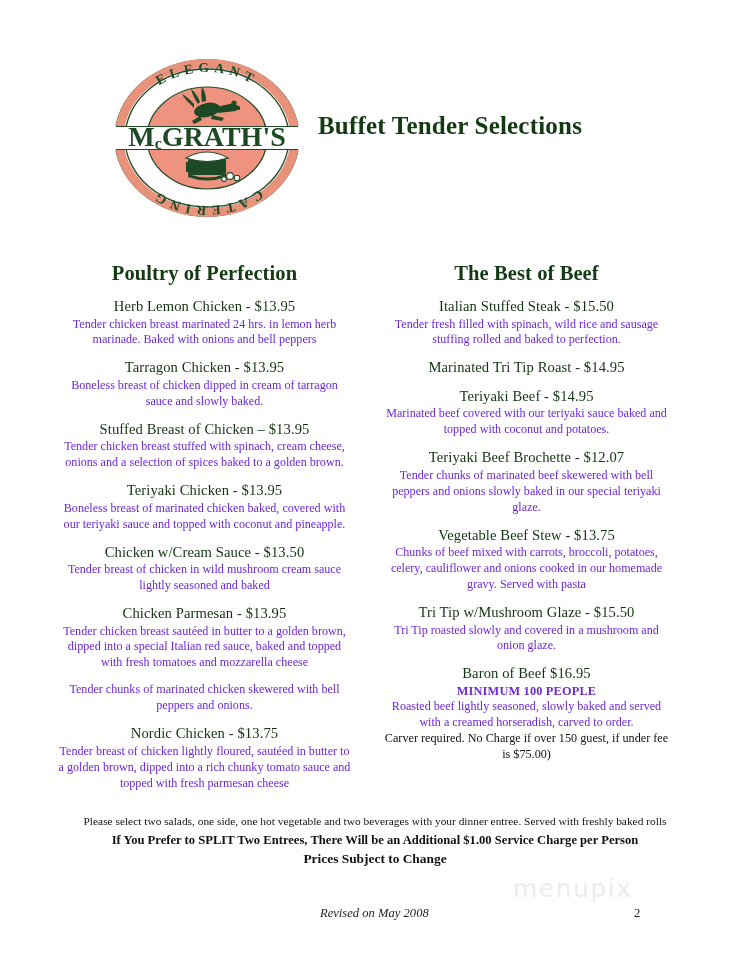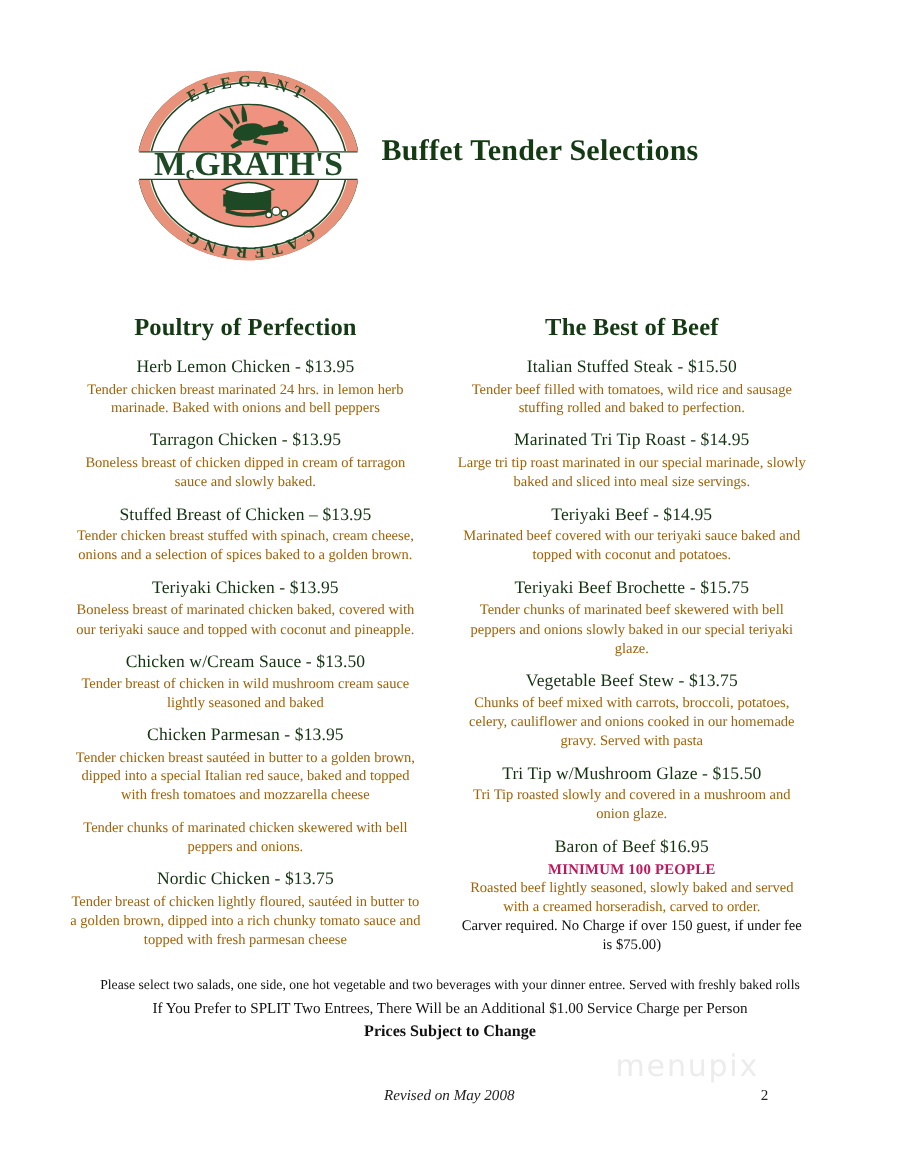--- a/index.html
+++ b/index.html
@@ -79,28 +79,28 @@
     font-size: 14.6px;
     font-weight: normal;
     color: #12330f;
     line-height: 1.2;
     margin-bottom: 1px;
     letter-spacing: 0.1px;
   }
   .item-sub {
     font-size: 12.3px;
     font-weight: bold;
-    color: #be185d;
+    color: #6d28d9;
     letter-spacing: 0.2px;
     line-height: 1.25;
   }
   .item-desc {
     font-size: 12.1px;
     line-height: 1.32;
-    color: #a16207;
+    color: #6d28d9;
     padding: 0 2px;
   }
   .item-note {
     font-size: 12.2px;
     font-weight: normal;
     color: #111111;
     line-height: 1.3;
     padding: 0 2px;
   }
 
@@ -113,21 +113,21 @@
     text-align: center;
   }
   .note-plain {
     font-size: 11.4px;
     line-height: 1.3;
     color: #111111;
     margin: 0 58px;
   }
   .note-bold {
     font-size: 12.6px;
-    font-weight: normal;
+    font-weight: bold;
     color: #111111;
     line-height: 1.35;
     margin: 3px 26px 0 26px;
   }
   .note-bold2 {
     font-size: 13.4px;
     font-weight: bold;
     color: #111111;
     line-height: 1.3;
     margin-top: 1px;
@@ -272,35 +272,34 @@
         <div class="item-name">Nordic Chicken - $13.75</div>
         <div class="item-desc">Tender breast of chicken lightly floured, sautéed in butter to a golden brown, dipped into a rich chunky tomato sauce and topped with fresh parmesan cheese</div>
       </div>
     </div>
 
     <div class="column">
       <div class="col-heading">The Best of Beef</div>
 
       <div class="item">
         <div class="item-name">Italian Stuffed Steak - $15.50</div>
-        <div class="item-desc">Tender beef filled  with tomatoes, wild rice and sausage stuffing rolled and baked to perfection.</div>
+        <div class="item-desc">Tender fresh filled  with spinach, wild rice and sausage stuffing rolled and baked to perfection.</div>
       </div>
 
       <div class="item">
         <div class="item-name">Marinated Tri Tip Roast - $14.95</div>
-        <div class="item-desc">Large  tri tip roast marinated in our special marinade, slowly baked and sliced into meal size servings.</div>
       </div>
 
       <div class="item">
         <div class="item-name">Teriyaki Beef - $14.95</div>
         <div class="item-desc">Marinated beef covered with our teriyaki sauce baked and topped with coconut and potatoes.</div>
       </div>
 
       <div class="item">
-        <div class="item-name">Teriyaki Beef Brochette - $15.75</div>
+        <div class="item-name">Teriyaki Beef Brochette - $12.07</div>
         <div class="item-desc">Tender chunks of marinated beef skewered with bell peppers and onions slowly baked in our special teriyaki glaze.</div>
       </div>
 
       <div class="item">
         <div class="item-name">Vegetable Beef Stew - $13.75</div>
         <div class="item-desc">Chunks of beef mixed  with carrots, broccoli, potatoes, celery, cauliflower and onions cooked in our homemade gravy.  Served with pasta</div>
       </div>
 
       <div class="item">
         <div class="item-name">Tri Tip w/Mushroom  Glaze - $15.50</div>

